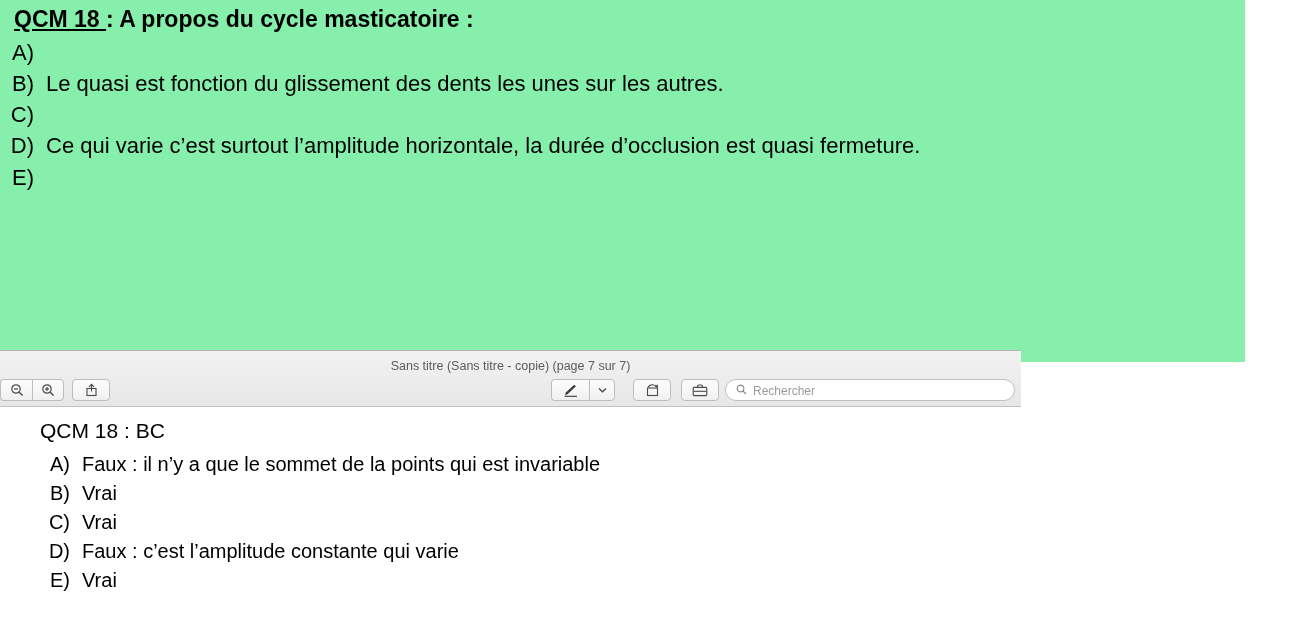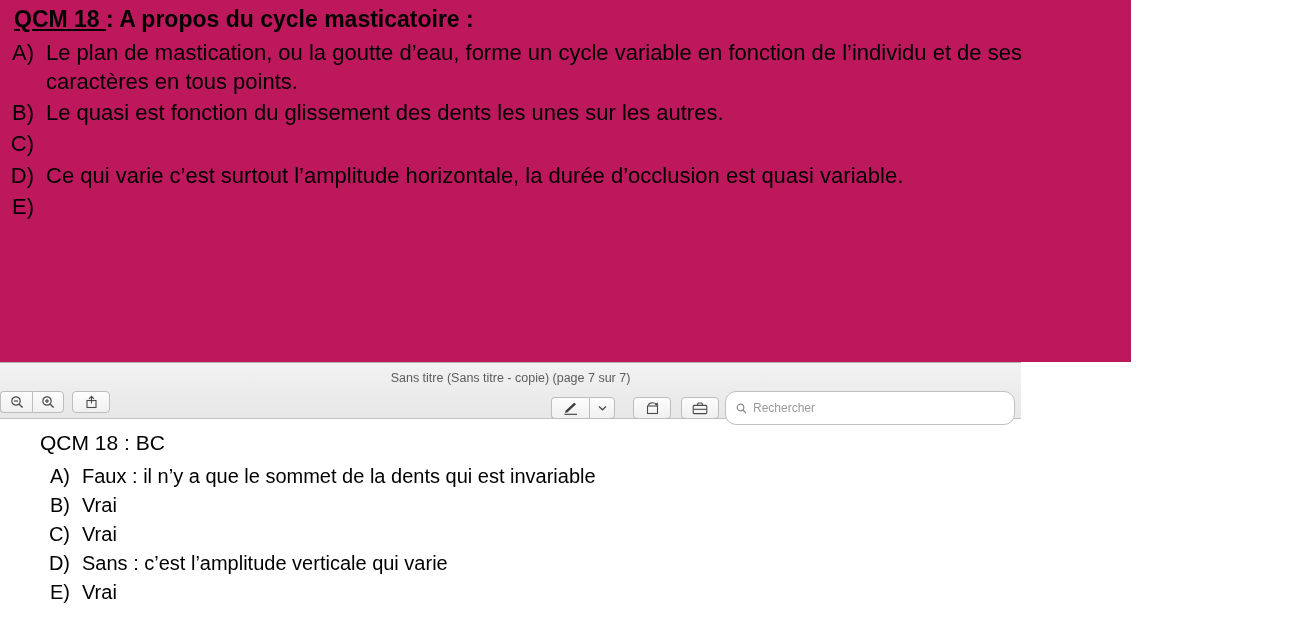--- a/index.html
+++ b/index.html
@@ -14,23 +14,23 @@
     color: #000000;
     overflow: hidden;
     position: relative;
   }
 
   
   .question-doc {
     position: absolute;
     left: 0;
     top: 0;
-    width: 1131px;
+    width: 1245px;
     height: 362px;
-    background: #be185d;
+    background: #86efac;
     overflow: hidden;
   }
   .q-title {
     font-size: 23px;
     font-weight: bold;
     padding: 6px 0 0 14px;
     line-height: 1.2;
     white-space: nowrap;
   }
   .q-title .underline {
@@ -56,21 +56,21 @@
     box-sizing: border-box;
   }
   .q-text {
     max-width: 1075px;
   }
 
   
   .preview-window {
     position: absolute;
     left: 0;
-    top: 362px;
+    top: 350px;
     width: 1021px;
     height: 257px;
     background: #4c1d95;
     border-top: 1px solid #b4b4b4;
   }
   .toolbar {
     height: 55px;
     background: linear-gradient(to bottom, #f2f2f2 0%, #e7e7e7 100%);
     border-bottom: 1px solid #c2c2c2;
     position: relative;
@@ -127,22 +127,22 @@
   .tb-spacer { width: 10px; }
   .tb-btn.wide { min-width: 38px; }
   .tb-btn.split { min-width: 26px; }
   .search-box {
     height: 22px;
     width: 290px;
     border: 1px solid #c0c0c0;
     border-radius: 11px;
     background: #ffffff;
     display: flex;
-    align-items: center;
-    padding: 16px 10px;
+    align-items: flex-start;
+    padding: 4px 10px;
     box-sizing: border-box;
     margin-left: 6px;
   }
   .search-box .mag {
     margin-right: 6px;
     flex: 0 0 auto;
   }
   .search-placeholder {
     font-size: 12px;
     color: #9a9a9a;
@@ -185,32 +185,31 @@
 </head>
 <body>
 
 <div class="question-doc">
   <div class="q-title">
     <span class="underline">QCM 18 </span><span>: A propos du cycle masticatoire :</span>
   </div>
   <ul class="q-list">
     <li class="q-item">
       <span class="q-letter">A)</span>
-      <span class="q-text">Le plan de mastication, ou la goutte d’eau, forme un cycle variable en fonction de l’individu et de ses caractères en tous points.</span>
     </li>
     <li class="q-item">
       <span class="q-letter">B)</span>
       <span class="q-text">Le quasi est fonction du glissement des dents les unes sur les autres.</span>
     </li>
     <li class="q-item">
       <span class="q-letter">C)</span>
     </li>
     <li class="q-item">
       <span class="q-letter">D)</span>
-      <span class="q-text">Ce qui varie c’est surtout l’amplitude horizontale, la durée d’occlusion est quasi variable.</span>
+      <span class="q-text">Ce qui varie c’est surtout l’amplitude horizontale, la durée d’occlusion est quasi fermeture.</span>
     </li>
     <li class="q-item">
       <span class="q-letter">E)</span>
     </li>
   </ul>
 </div>
 
 <div class="preview-window">
 
   <div class="toolbar">
@@ -297,33 +296,33 @@
         <span class="search-placeholder">Rechercher</span>
       </div>
     </div>
   </div>
 
   <div class="answer-doc">
     <div class="a-title">QCM 18 : BC</div>
     <ul class="a-list">
       <li class="a-item">
         <span class="a-letter">A)</span>
-        <span class="a-text">Faux : il n’y a que le sommet de la dents qui est invariable</span>
+        <span class="a-text">Faux : il n’y a que le sommet de la points qui est invariable</span>
       </li>
       <li class="a-item">
         <span class="a-letter">B)</span>
         <span class="a-text">Vrai</span>
       </li>
       <li class="a-item">
         <span class="a-letter">C)</span>
         <span class="a-text">Vrai</span>
       </li>
       <li class="a-item">
         <span class="a-letter">D)</span>
-        <span class="a-text">Sans : c’est l’amplitude verticale qui varie</span>
+        <span class="a-text">Faux : c’est l’amplitude constante qui varie</span>
       </li>
       <li class="a-item">
         <span class="a-letter">E)</span>
         <span class="a-text">Vrai</span>
       </li>
     </ul>
   </div>
 
 </div>
 

